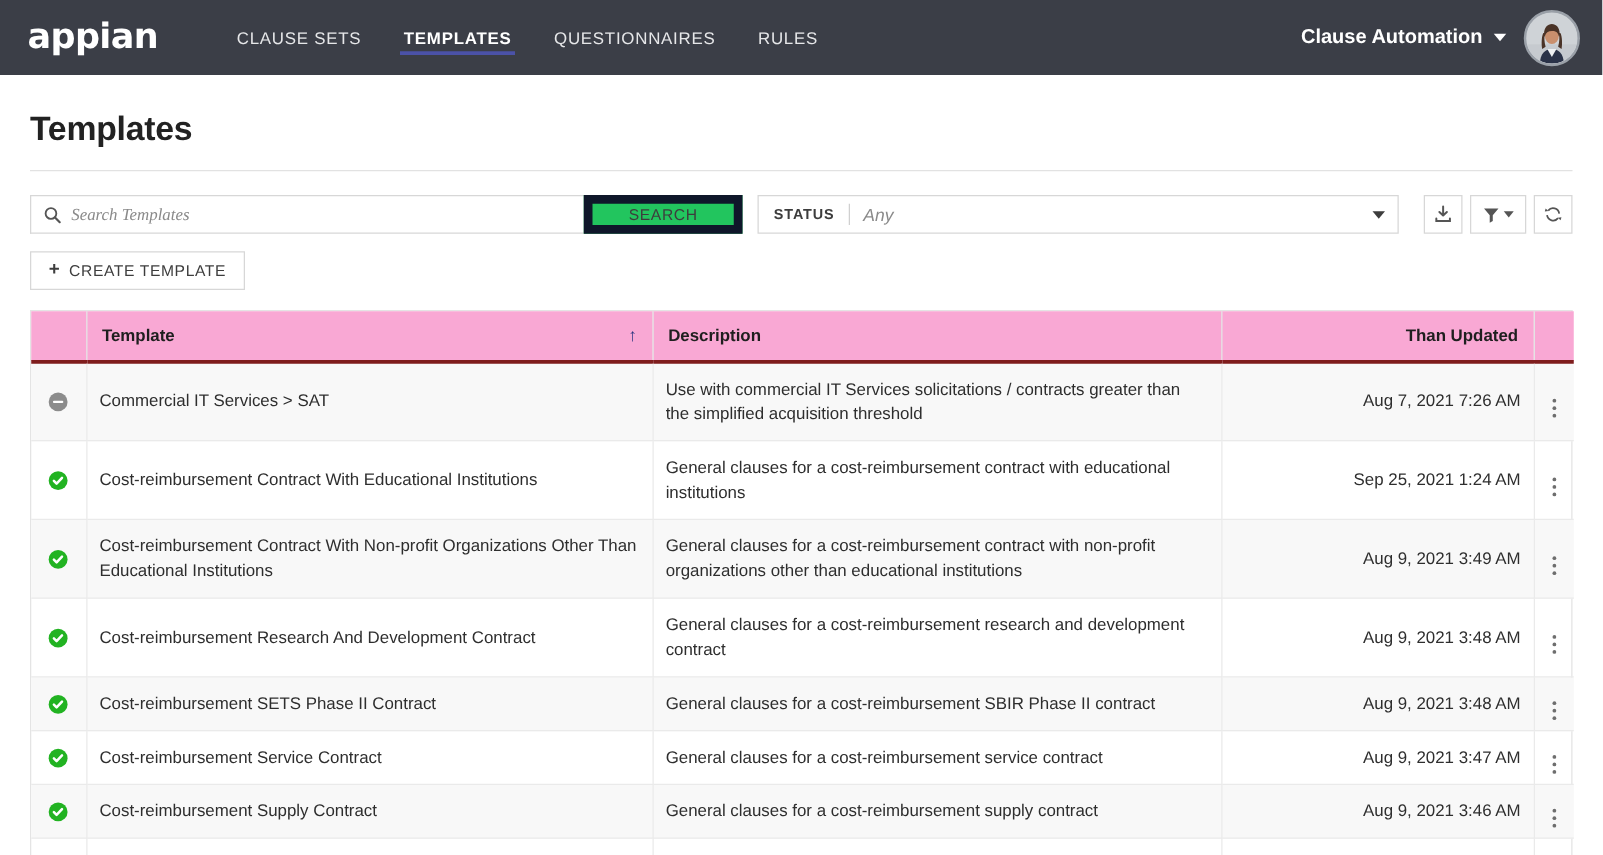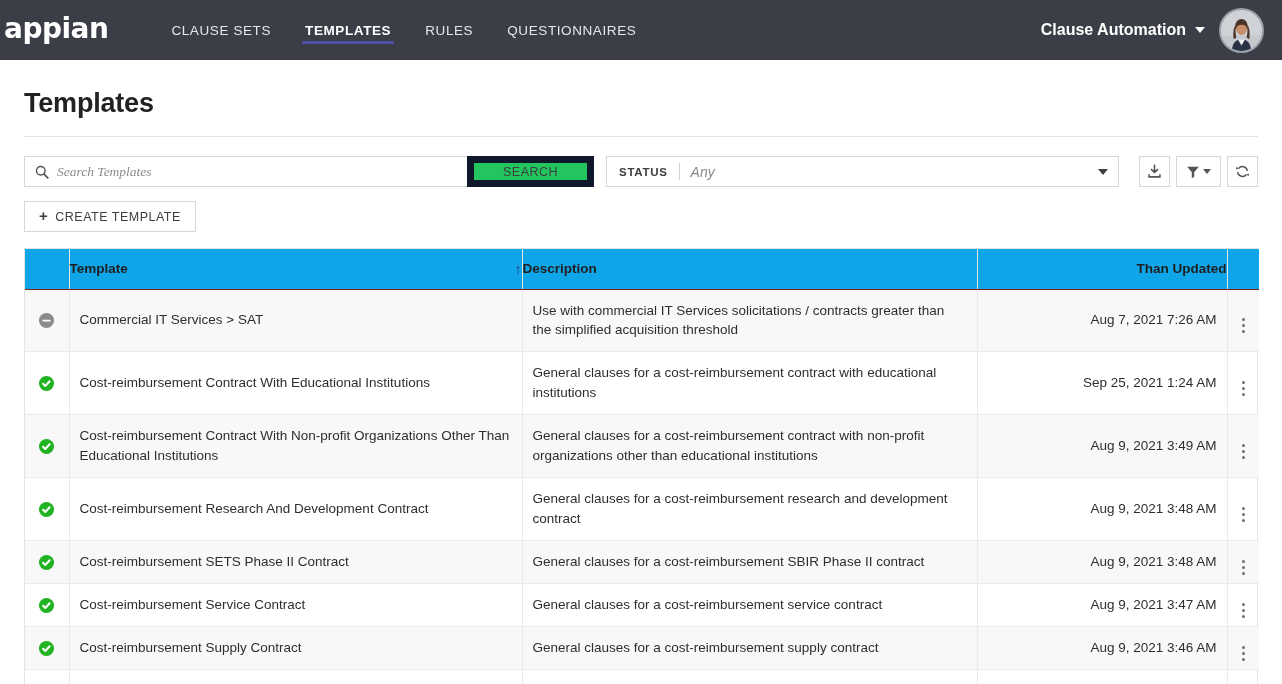--- a/index.html
+++ b/index.html
@@ -12,21 +12,21 @@
     font-family: "Liberation Sans", sans-serif;
     color: #2e2e2e;
   }
 
   
   .navbar {
     height: 60px;
     background: #3b3e47;
     display: flex;
     align-items: center;
-    padding: 0 12px 0 4px;
+    padding: 0 12px 0 22px;
     position: relative;
   }
   .brand {
     font-size: 28px;
     font-weight: 700;
     color: #ffffff;
     letter-spacing: -0.5px;
     margin-right: 46px;
     font-family: "DejaVu Sans", sans-serif;
     line-height: 1;
@@ -245,25 +245,25 @@
   col.c-desc { width: 455px; }
   col.c-updated { width: 250px; }
   col.c-menu { width: 32px; }
 
   thead th {
     height: 40px;
     font-size: 13.5px;
     font-weight: 700;
     color: #1f1f1f;
     text-align: left;
-    padding: 0 0;
-    border-bottom: 1px solid #7f1d1d;
+    padding: 0 12px;
+    border-bottom: 3px solid #7f1d1d;
     border-right: 1px solid #e4e4e4;
     vertical-align: middle;
-    background: #0ea5e9;
+    background: #f9a8d4;
   }
   thead th.last { border-right: none; }
   thead th.right { text-align: right; }
   .th-inner { display: flex; align-items: center; }
   .sort-arrow {
     margin-left: auto;
     color: #2b3580;
     font-size: 14px;
     font-weight: 700;
     line-height: 1;
@@ -290,22 +290,22 @@
   .status-ico { display: inline-block; vertical-align: middle; }
 </style>
 </head>
 <body>
 
 <div class="navbar">
   <div class="brand">appian</div>
   <div class="nav-links">
       <div class="nav-link">CLAUSE SETS</div>
       <div class="nav-link active">TEMPLATES</div>
+      <div class="nav-link">QUESTIONNAIRES</div>
       <div class="nav-link">RULES</div>
-      <div class="nav-link">QUESTIONNAIRES</div>
     </div>
   <div class="nav-right">
     <div class="account">
       <span>Clause Automation</span>
       <span class="caret-down"></span>
     </div>
     <div class="avatar">
       <svg viewBox="0 0 45 45">
         <defs>
           <clipPath id="avclip">

